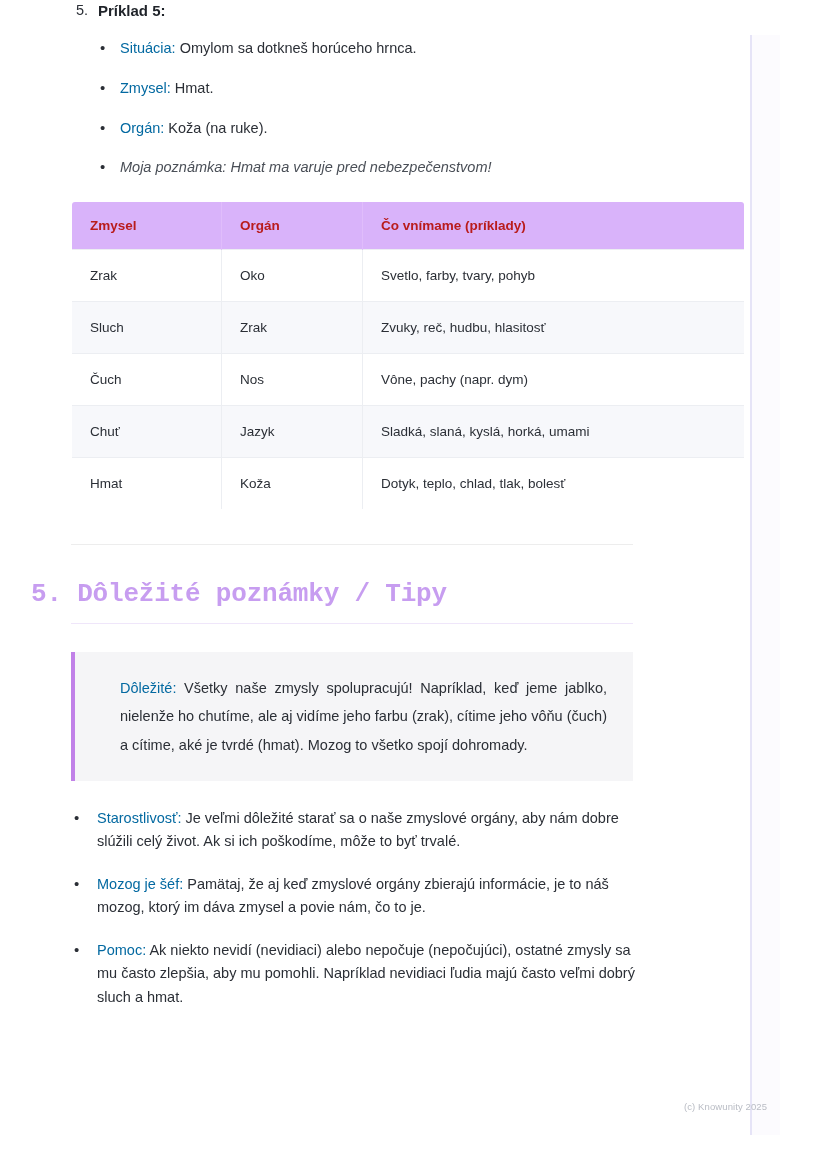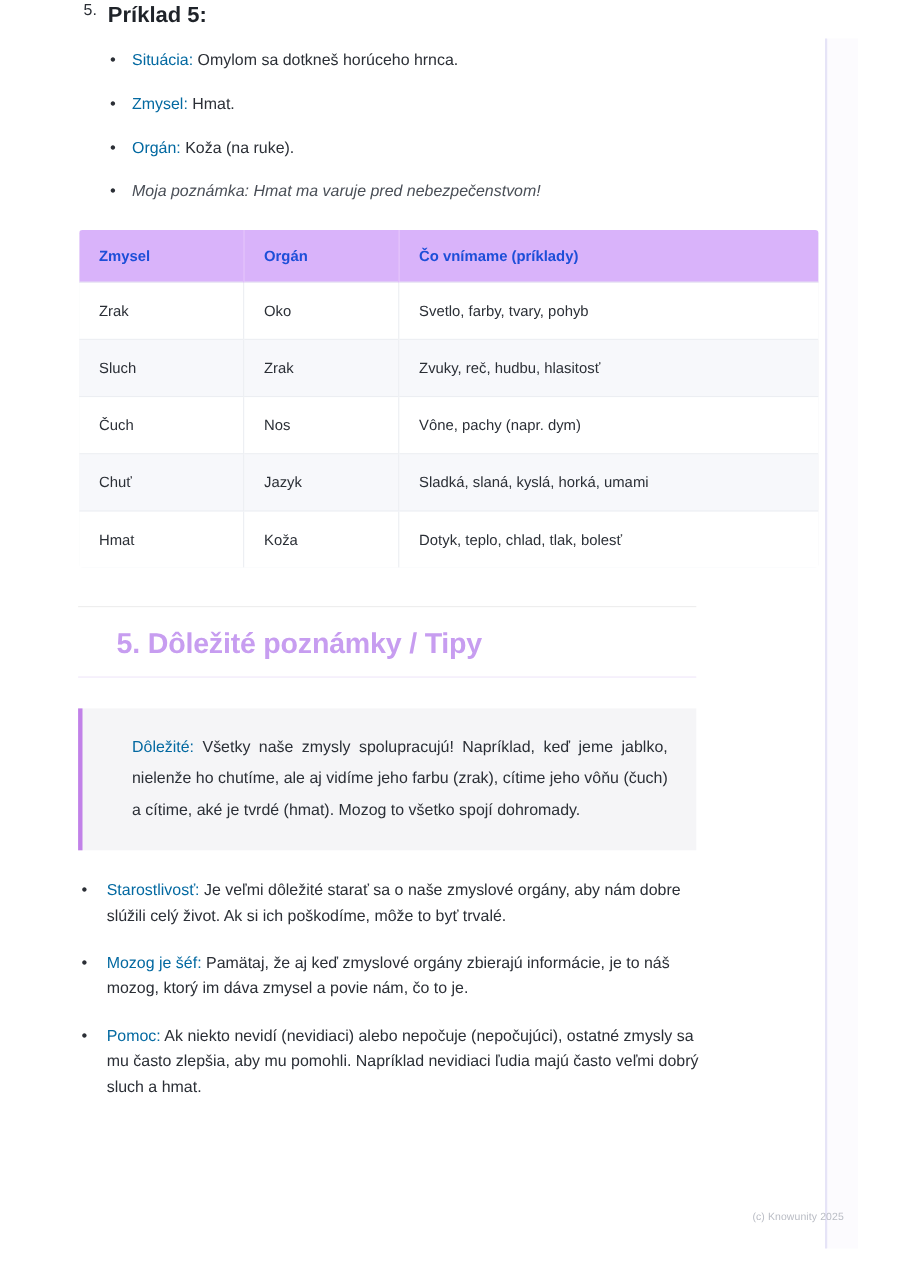--- a/index.html
+++ b/index.html
@@ -56,21 +56,21 @@
   }
   .ol-marker {
     position: absolute;
     left: 76px;
     top: 0;
     font-size: 14.5px;
     color: #2b2f36;
   }
   .ol-title {
     font-weight: bold;
-    font-size: 20px;
+    font-size: 15px;
     color: #1f2329;
     margin-top: 12px;
   }
 
   ul.sub-list {
     margin: 16px 0 0 0;
     padding: 0;
     list-style: none;
   }
   ul.sub-list > li {
@@ -109,21 +109,21 @@
     border-collapse: collapse;
     width: 562px;
     table-layout: fixed;
     font-size: 13.5px;
     border: 1px solid #eceef2;
     border-radius: 4px;
     overflow: hidden;
   }
   table.recap thead th {
     background: #d9b3fa;
-    color: #1d4ed8;
+    color: #b91c1c;
     font-weight: bold;
     text-align: left;
     padding: 16px 18px;
     font-size: 13.5px;
     border-right: 1px solid #e0bdfb;
   }
   table.recap thead th:last-child { border-right: none; }
   table.recap tbody td {
     padding: 18px 18px;
     color: #2b2f36;
@@ -140,26 +140,27 @@
 
   
   hr.sect-divider {
     border: none;
     border-top: 1px solid #ededed;
     margin: 34px 0 0 0;
     margin-left: 71px;
     width: 562px;
   }
   .sect-heading {
-    margin: 18px 0 0 0;
-    padding-left: 106px;
+    margin: 34px 0 0 0;
+    padding-left: 31px;
     font-size: 26px;
     font-weight: bold;
     color: #c79df0;
     letter-spacing: -0.2px;
+    font-family: Liberation Mono, monospace;
   }
   .heading-rule {
     margin: 14px 0 0 71px;
     width: 562px;
     height: 1px;
     background: #efe6fa;
   }
 
   
   .callout {

